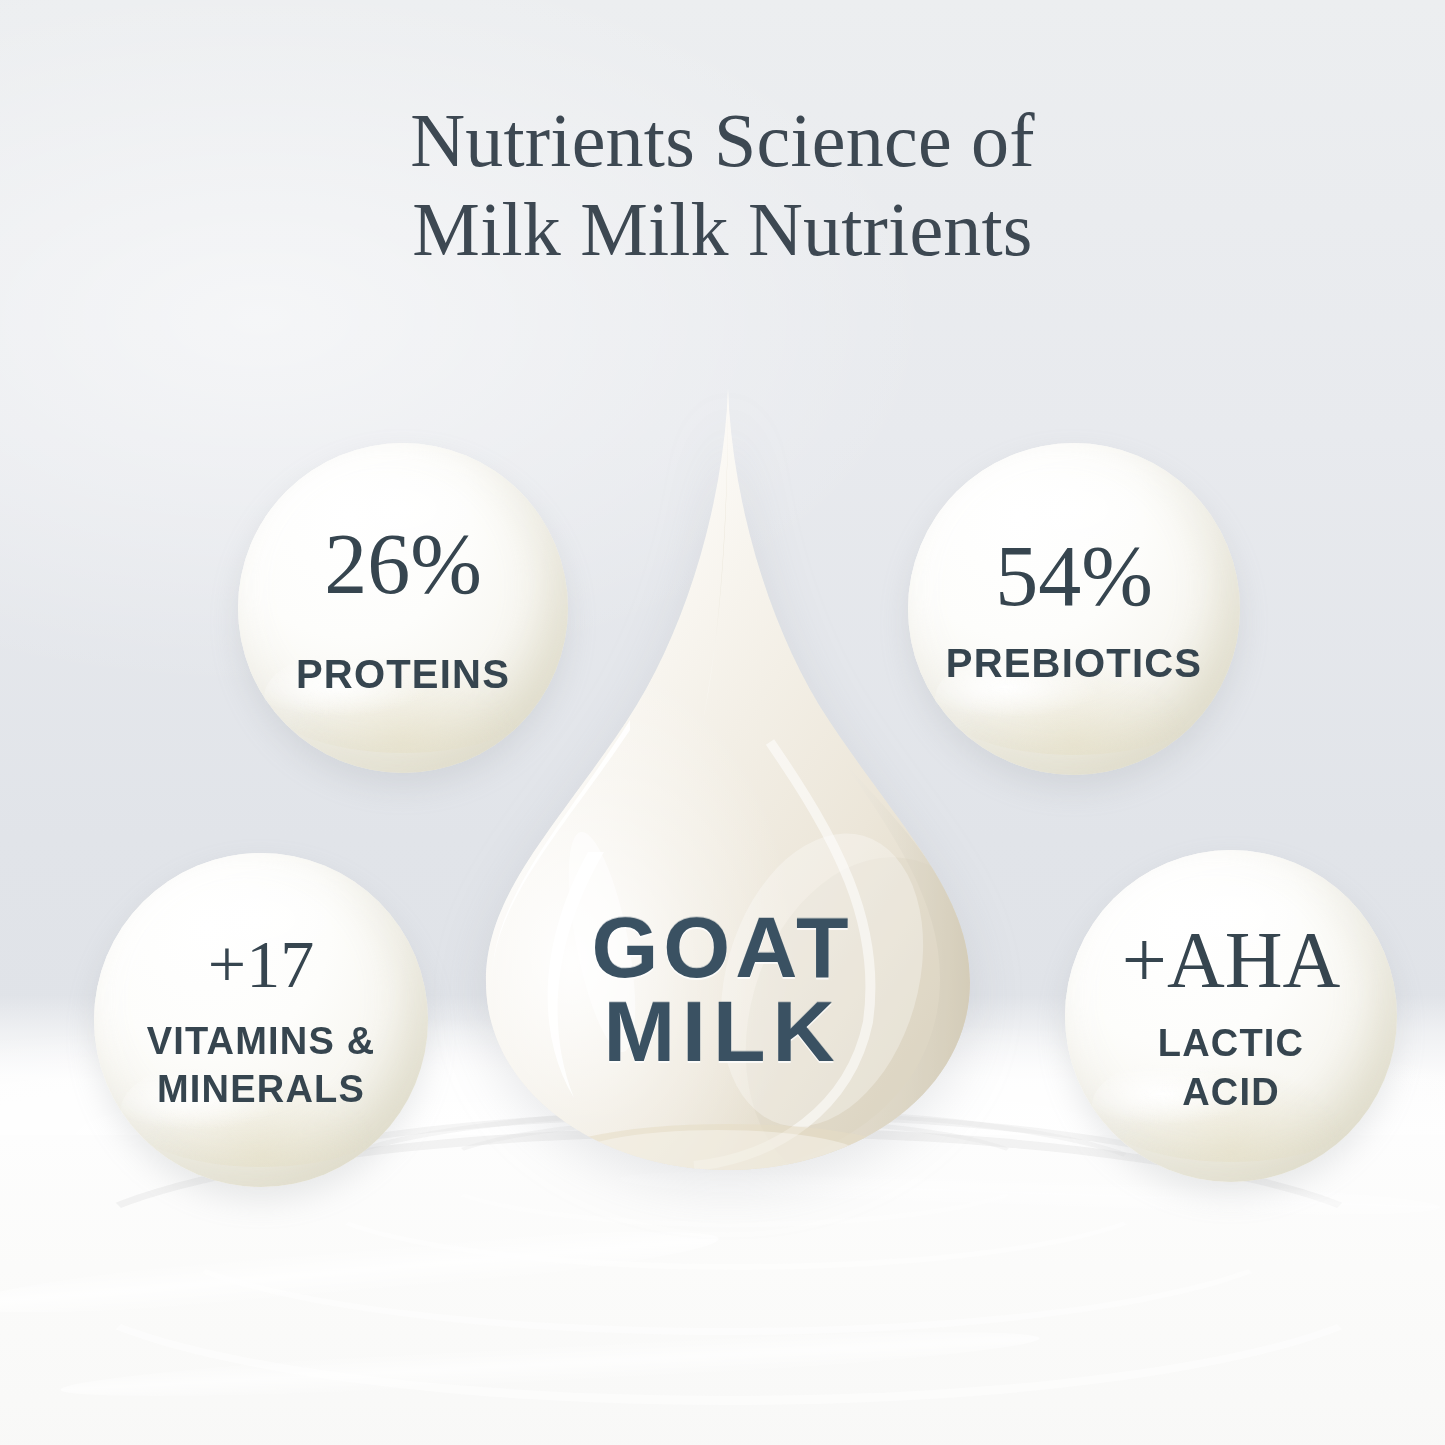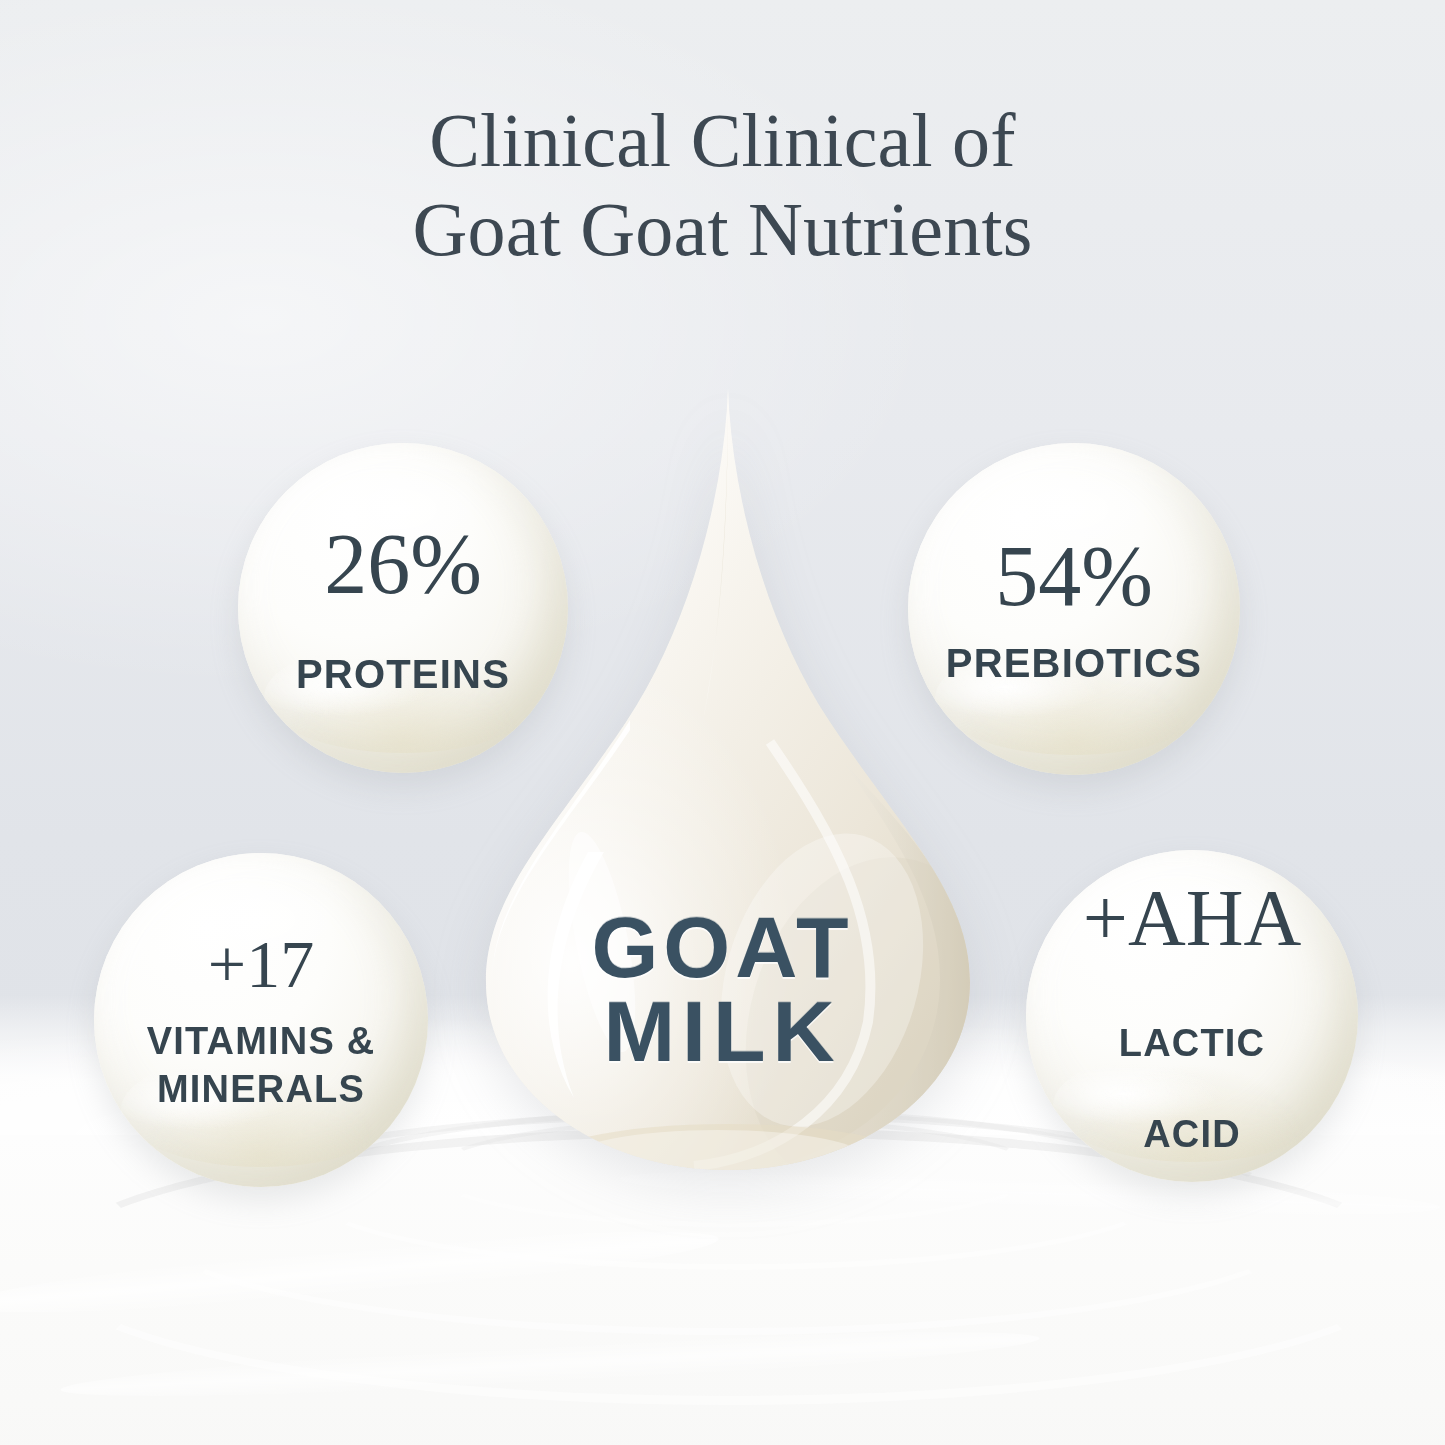--- a/index.html
+++ b/index.html
@@ -170,21 +170,21 @@
     font-weight: 600;
     font-size: 40px;
     line-height: 1.04;
     letter-spacing: 1.2px;
     color: #36454f;
   }
 
   #bubble-proteins  { left: 238px;  top: 443px;  width: 330px; height: 330px; gap: 23px; }
   #bubble-prebiotics{ left: 908px;  top: 443px;  width: 332px; height: 332px; }
   #bubble-vitamins  { left: 94px;   top: 853px;  width: 334px; height: 334px; }
-  #bubble-aha       { left: 1026px; top: 850px;  width: 332px; height: 332px; gap: 42px; }
+  #bubble-aha       { left: 1065px; top: 850px;  width: 332px; height: 332px; }
 
   #bubble-vitamins .cap,
   #bubble-aha .cap { font-size: 38px; }
   #bubble-aha .stat { font-size: 80px; }
   #bubble-vitamins .stat { font-size: 68px; }
 
   
   .headline {
     position: absolute;
     left: 0; right: 0;
@@ -213,22 +213,22 @@
   <div class="pool-horizon"></div>
   <div class="ripple r1"></div>
   <div class="ripple r2"></div>
   <div class="ripple r3"></div>
   <div class="ripple r4"></div>
   <div class="pool-streak s1"></div>
   <div class="pool-streak s2"></div>
   <div class="pool-streak s3"></div>
 
   <div class="headline">
-    <span class="hl">Clinical Clinical of</span>
-    <span class="hl">Goat Goat Nutrients</span>
+    <span class="hl">Nutrients Science of</span>
+    <span class="hl">Milk Milk Nutrients</span>
   </div>
 
   <div class="droplet-wrap">
     <svg viewBox="0 0 516 800" xmlns="http://www.w3.org/2000/svg" aria-hidden="true">
       <defs>
         <linearGradient id="dropBody" x1="0.12" y1="0.05" x2="0.92" y2="0.95">
           <stop offset="0%" stop-color="#ffffff"></stop>
           <stop offset="22%" stop-color="#fbf9f5"></stop>
           <stop offset="46%" stop-color="#f3efe6"></stop>
           <stop offset="68%" stop-color="#ece6d9"></stop>

